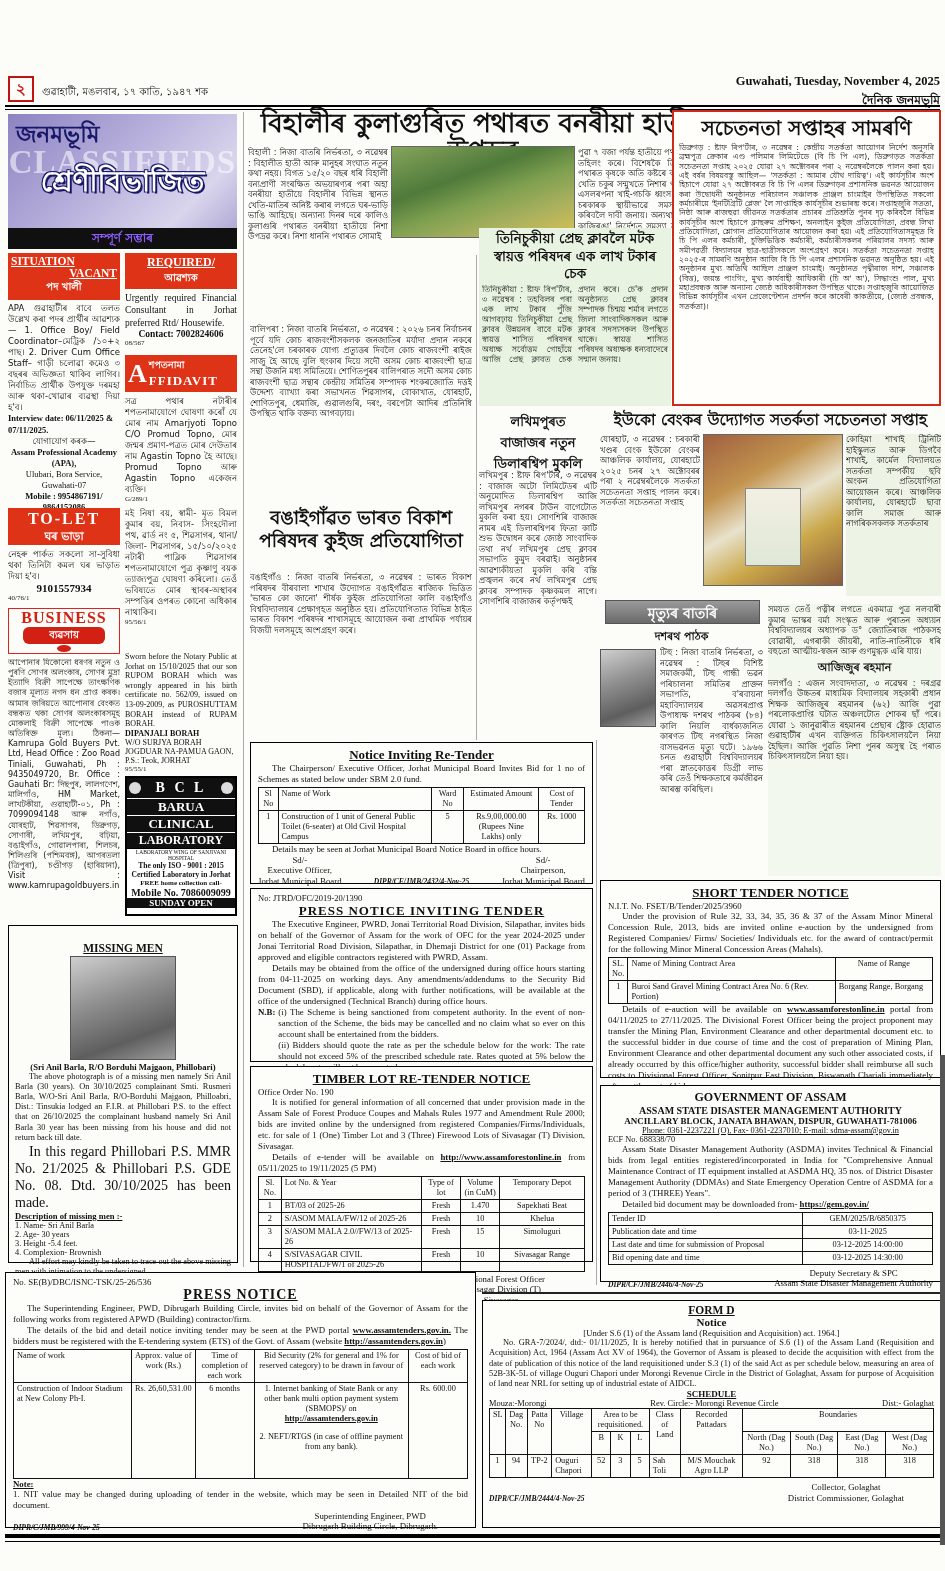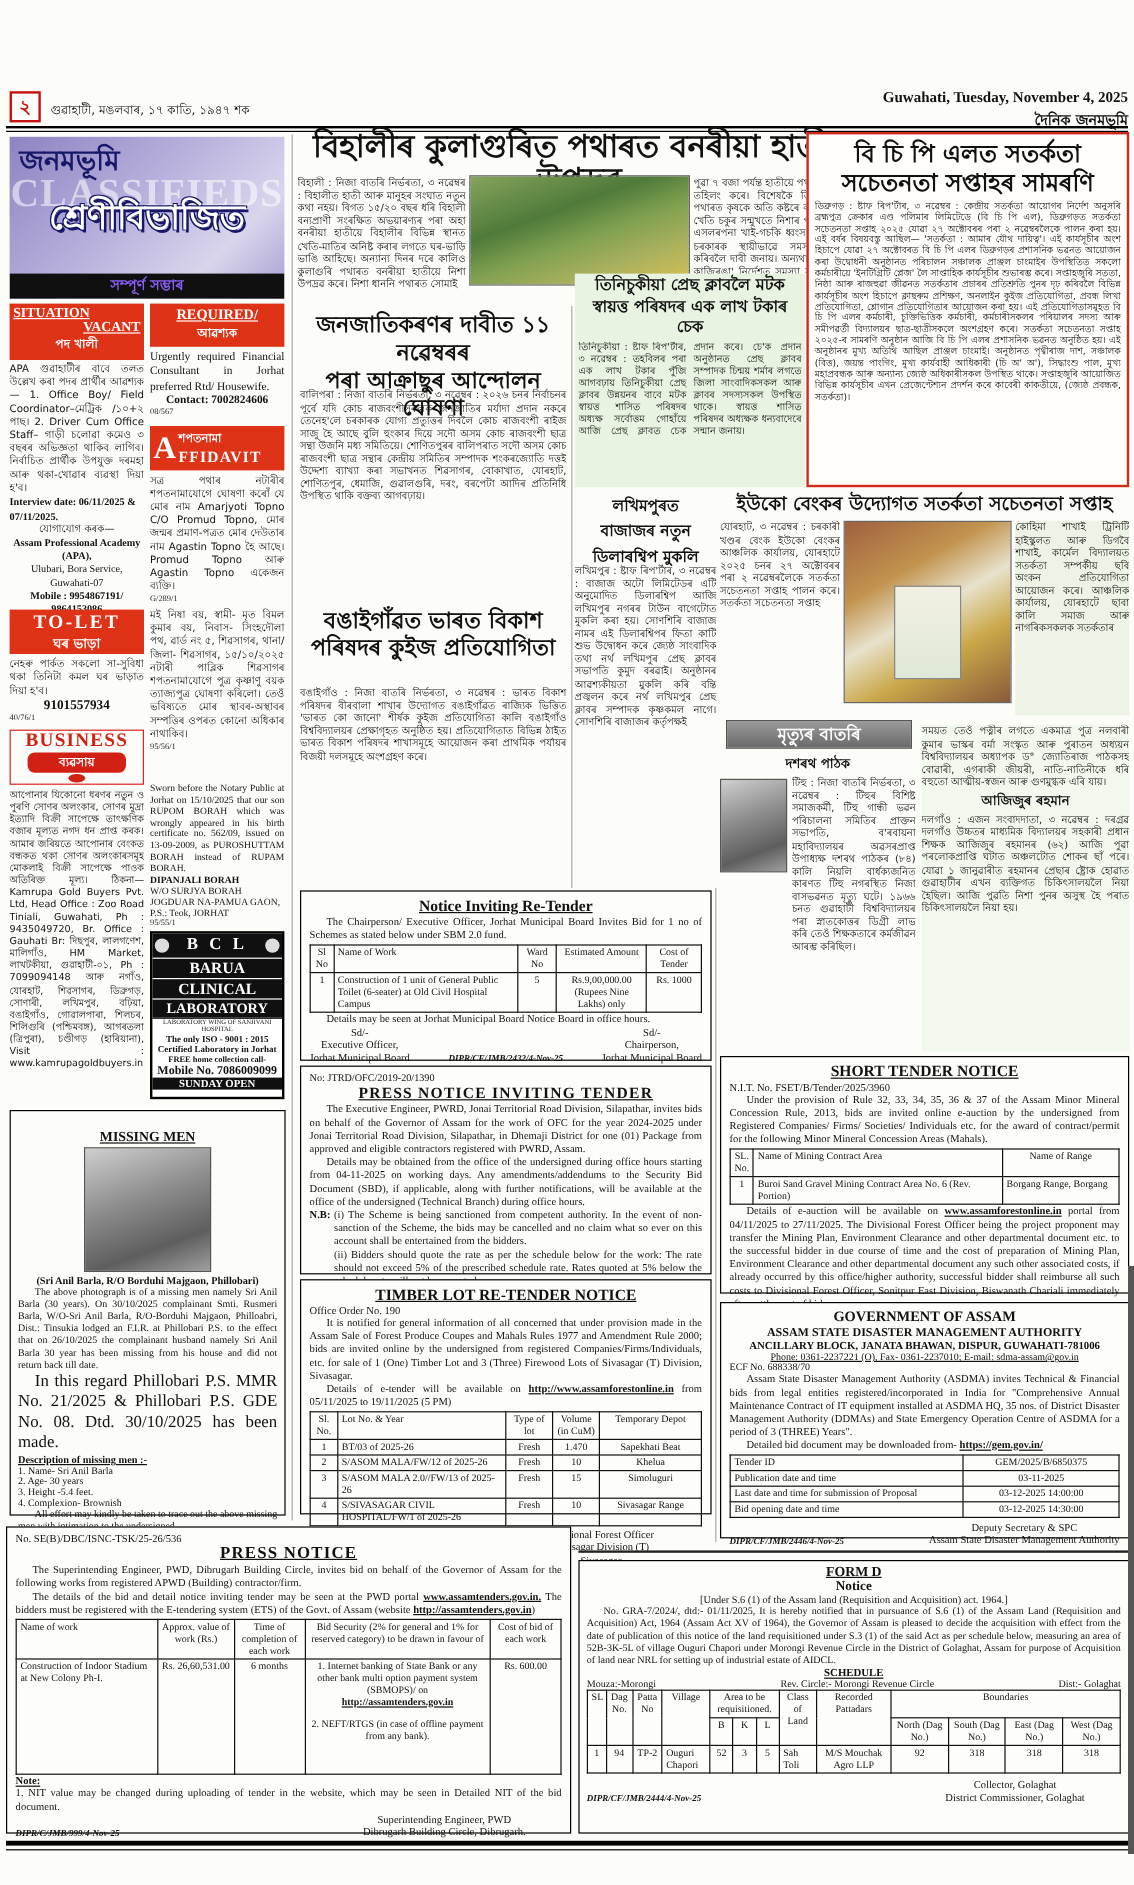--- a/index.html
+++ b/index.html
@@ -176,24 +176,20 @@
 
   <div class="vline" style="left:243px;top:112px;height:1155px;"></div>
   <div class="vline" style="left:476px;top:255px;height:485px;"></div>
   <div class="vline" style="left:596px;top:740px;height:545px;"></div>
 
   <div class="abs as head-main ctr" style="left:248px;top:110px;width:470px;">বিহালীৰ কুলাগুৰিত পথাৰত বনৰীয়া হাতীৰ উপদ্ৰৱ</div>
   <div class="abs as body-as jb ovh" style="left:248px;top:147px;width:140px;height:110px;">বিহালী : নিজা বাতৰি নিৰ্ভৰতা, ৩ নৱেম্বৰ : বিহালীত হাতী আৰু মানুহৰ সংঘাত নতুন কথা নহয়। বিগত ১৫/২০ বছৰ ধৰি বিহালী বন্যপ্ৰাণী সংৰক্ষিত অভয়াৰণ্যৰ পৰা অহা বনৰীয়া হাতীয়ে বিহালীৰ বিভিন্ন স্থানত খেতি-মাতিৰ অনিষ্ট কৰাৰ লগতে ঘৰ-ভাড়ি ভাঙি আহিছে। অন্যান্য দিনৰ দৰে কালিও কুলাগুৰি পথাৰত বনৰীয়া হাতীয়ে নিশা উপদ্ৰৱ কৰে। নিশা ধাননি পথাৰত সোমাই</div>
   <div class="abs photo-el" style="left:391px;top:146px;width:184px;height:92px;"></div>
   <div class="abs as body-as jb ovh" style="left:578px;top:147px;width:140px;height:110px;">পুৱা ৭ বজা পৰ্যন্ত হাতীয়ে পথাৰত ধান খাই তহিলং কৰে। বিশেষকৈ তিনিখন গাঁৱৰ পথাৰত কৃষকে অতি কষ্টৰে কৰা শালিধানৰ খেতি চকুৰ সন্মুখতে নিশাৰ পৰা পুৱা পৰ্যন্ত এসলৰপনা খাই-গচকি ধ্বংস কৰে। ৰাইজে চৰকাৰক স্থায়ীভাৱে সমস্যাৰ সমাধান কৰিবলৈ দাবী জনায়। অন্যথা ৰাইজে 'মিৰি কাজিৰঙা' নিৰ্দেশত সমস্যা সমাধানৰ দাবী তুলিব।</div>
 
-  <div class="abs as ctr" style="left:250px;top:260px;width:222px;">
-    <div class="head-2">জনজাতিকৰণৰ দাবীত ১১ নৱেম্বৰৰ</div>
-    <div class="head-2">পৰা আক্ৰাছুৰ আন্দোলন ঘোষণা</div>
-  </div>
   <div class="abs as body-as jb ovh" style="left:250px;top:324px;width:222px;height:178px;">বালিপৰা : নিজা বাতৰি নিৰ্ভৰতা, ৩ নৱেম্বৰ : ২০২৬ চনৰ নিৰ্বাচনৰ পূৰ্বে যদি কোচ ৰাজবংশীসকলক জনজাতিৰ মৰ্যাদা প্ৰদান নকৰে তেনেহ'লে চৰকাৰক যোগ্য প্ৰত্যুত্তৰ দিবলৈ কোচ ৰাজবংশী ৰাইজ সাজু হৈ আছে বুলি হুংকাৰ দিয়ে সদৌ অসম কোচ ৰাজবংশী ছাত্ৰ সন্থা উজনি মধ্য সমিতিয়ে। শোণিতপুৰৰ বালিপৰাত সদৌ অসম কোচ ৰাজবংশী ছাত্ৰ সন্থাৰ কেন্দ্ৰীয় সমিতিৰ সম্পাদক শংকৰজ্যোতি দত্তই উদ্দেশ্য ব্যাখ্যা কৰা সভাখনত শিৱসাগৰ, বোকাখাত, যোৰহাট, শোণিতপুৰ, ধেমাজি, গুৱালগুৰি, দৰং, বৰপেটা আদিৰ প্ৰতিনিধি উপস্থিত থাকি বক্তব্য আগবঢ়ায়।</div>
 
   <div class="abs as ctr" style="left:250px;top:506px;width:222px;">
     <div class="head-2">বঙাইগাঁৱত ভাৰত বিকাশ</div>
     <div class="head-2">পৰিষদৰ কুইজ প্ৰতিযোগিতা</div>
   </div>
   <div class="abs as body-as jb ovh" style="left:250px;top:572px;width:222px;height:164px;">বঙাইগাঁও : নিজা বাতৰি নিৰ্ভৰতা, ৩ নৱেম্বৰ : ভাৰত বিকাশ পৰিষদৰ বীৰবালা শাখাৰ উদ্যোগত বঙাইগাঁৱত ৰাজ্যিক ভিত্তিত 'ভাৰত কো জানো' শীৰ্ষক কুইজ প্ৰতিযোগিতা কালি বঙাইগাঁও বিশ্ববিদ্যালয়ৰ প্ৰেক্ষাগৃহত অনুষ্ঠিত হয়। প্ৰতিযোগিতাত বিভিন্ন ঠাইত ভাৰত বিকাশ পৰিষদৰ শাখাসমূহে আয়োজন কৰা প্ৰাথমিক পৰ্যায়ৰ বিজয়ী দলসমূহে অংশগ্ৰহণ কৰে।</div>
 
   <div class="abs greenbox ovh" style="left:479px;top:228px;width:192px;height:178px;padding:2px 3px;">
     <div class="as ctr head-3">তিনিচুকীয়া প্ৰেছ ক্লাবলৈ মটক</div>
@@ -202,21 +198,20 @@
   </div>
 
   <div class="abs as ctr" style="left:479px;top:412px;width:118px;">
     <div style="font-size:13px;font-weight:bold;">লখিমপুৰত</div>
     <div style="font-size:13px;font-weight:bold;">বাজাজৰ নতুন</div>
     <div style="font-size:13px;font-weight:bold;">ডিলাৰশ্বিপ মুকলি</div>
   </div>
   <div class="abs as body-as jb ovh" style="left:479px;top:470px;width:118px;height:266px;">লখিমপুৰ : ষ্টাফ ৰিপ'ৰ্টাৰ, ৩ নৱেম্বৰ : বাজাজ অটো লিমিটেডৰ এটি অনুমোদিত ডিলাৰশ্বিপ আজি লখিমপুৰ নগৰৰ টাউন বাগেটোত মুকলি কৰা হয়। সোণশিৰি বাজাজ নামৰ এই ডিলাৰশ্বিপৰ ফিতা কাটি শুভ উদ্বোধন কৰে জ্যেষ্ঠ সাংবাদিক তথা নৰ্থ লখিমপুৰ প্ৰেছ ক্লাবৰ সভাপতি কুমুদ বৰৱাই। অনুষ্ঠানৰ আৱশ্যকীয়তা মুকলি কৰি বন্তি প্ৰজ্বলন কৰে নৰ্থ লখিমপুৰ প্ৰেছ ক্লাবৰ সম্পাদক কৃষ্ণকমল নাগে। সোণশিৰি বাজাজৰ কৰ্তৃপক্ষই</div>
 
   <div class="abs redframe ovh" style="left:672px;top:110px;width:269px;height:296px;">
-    <div class="as ctr" style="font-size:20px;font-weight:bold;line-height:1.2;">বি চি পি এলত সতৰ্কতা</div>
     <div class="as ctr" style="font-size:20px;font-weight:bold;line-height:1.2;">সচেতনতা সপ্তাহৰ সামৰণি</div>
     <div class="as jb ovh" style="font-size:7.6px;line-height:1.23;margin-top:3px;height:234px;">ডিব্ৰুগড় : ষ্টাফ ৰিপ'ৰ্টাৰ, ৩ নৱেম্বৰ : কেন্দ্ৰীয় সতৰ্কতা আয়োগৰ নিৰ্দেশ অনুসৰি ব্ৰহ্মপুত্ৰ ক্ৰেকাৰ এণ্ড পলিমাৰ লিমিটেডে (বি চি পি এল), ডিব্ৰুগড়ত সতৰ্কতা সচেতনতা সপ্তাহ ২০২৫ যোৱা ২৭ অক্টোবৰৰ পৰা ২ নৱেম্বৰলৈকে পালন কৰা হয়। এই বৰ্ষৰ বিষয়বস্তু আছিল— 'সতৰ্কতা : আমাৰ যৌথ দায়িত্ব'। এই কাৰ্যসূচীৰ অংশ হিচাপে যোৱা ২৭ অক্টোবৰত বি চি পি এলৰ ডিব্ৰুগড়ৰ প্ৰশাসনিক ভৱনত আয়োজন কৰা উদ্বোধনী অনুষ্ঠানত পৰিচালন সঞ্চালক প্ৰাঞ্জল চাংমাইৰ উপস্থিতিত সকলো কৰ্মচাৰীয়ে 'ইনটিগ্ৰিটি প্লেজ' লৈ সাপ্তাহিক কাৰ্যসূচীৰ শুভাৰম্ভ কৰে। সপ্তাহজুৰি সততা, নিষ্ঠা আৰু ৰাজহুৱা জীৱনত সতৰ্কতাৰ প্ৰচাৰৰ প্ৰতিশ্ৰুতি পুনৰ দৃঢ় কৰিবলৈ বিভিন্ন কাৰ্যসূচীৰ অংশ হিচাপে ক্লাছৰুম প্ৰশিক্ষণ, অনলাইন কুইজ প্ৰতিযোগিতা, প্ৰবন্ধ লিখা প্ৰতিযোগিতা, শ্লোগান প্ৰতিযোগিতাৰ আয়োজন কৰা হয়। এই প্ৰতিযোগিতাসমূহত বি চি পি এলৰ কৰ্মচাৰী, চুক্তিভিত্তিক কৰ্মচাৰী, কৰ্মচাৰীসকলৰ পৰিয়ালৰ সদস্য আৰু সমীপৱৰ্তী বিদ্যালয়ৰ ছাত্ৰ-ছাত্ৰীসকলে অংশগ্ৰহণ কৰে। সতৰ্কতা সচেতনতা সপ্তাহ ২০২৫-ৰ সামৰণি অনুষ্ঠান আজি বি চি পি এলৰ প্ৰশাসনিক ভৱনত অনুষ্ঠিত হয়। এই অনুষ্ঠানৰ মুখ্য অতিথি আছিল প্ৰাঞ্জল চাংমাই। অনুষ্ঠানত পৃথ্বীৰাজ দাশ, সঞ্চালক (বিত্ত), জয়ন্ত পাংগিং, মুখ্য কাৰ্যবাহী আধিকাৰী (চি অ' অ'), সিদ্ধাংশু পাল, মুখ্য মহাপ্ৰবন্ধক আৰু অন্যান্য জ্যেষ্ঠ অধিকাৰীসকল উপস্থিত থাকে। সপ্তাহজুৰি আয়োজিত বিভিন্ন কাৰ্যসূচীৰ এখন প্ৰেজেণ্টেশ্যন প্ৰদৰ্শন কৰে কাবেৰী কাকতীয়ে, (জ্যেষ্ঠ প্ৰবন্ধক, সতৰ্কতা)।</div>
   </div>
 
   <div class="abs as ctr b" style="left:600px;top:408px;width:341px;font-size:15.5px;">ইউকো বেংকৰ উদ্যোগত সতৰ্কতা সচেতনতা সপ্তাহ পালন</div>
   <div class="abs as body-as jb ovh" style="left:600px;top:434px;width:100px;height:162px;">যোৰহাট, ৩ নৱেম্বৰ : চৰকাৰী খণ্ডৰ বেংক ইউকো বেংকৰ আঞ্চলিক কাৰ্যালয়, যোৰহাটে ২০২৫ চনৰ ২৭ অক্টোবৰৰ পৰা ২ নৱেম্বৰলৈকে সতৰ্কতা সচেতনতা সপ্তাহ পালন কৰে। সতৰ্কতা সচেতনতা সপ্তাহ</div>
   <div class="abs photo-uco" style="left:703px;top:434px;width:140px;height:152px;">
     <div style="position:absolute;left:30%;top:35%;width:40%;height:52%;background:linear-gradient(#f2f0e2,#dfe8d8);border:1px solid #888;"></div>
   </div>
   <div class="abs as body-as jb ovh" style="left:846px;top:434px;width:95px;height:162px;background:#edf4e6;">কোহিমা শাখাই ট্ৰিনিটি হাইস্কুলত আৰু ডিগবৈ শাখাই, কাৰ্মেল বিদ্যালয়ত সতৰ্কতা সম্পৰ্কীয় ছবি অংকন প্ৰতিযোগিতা আয়োজন কৰে। আঞ্চলিক কাৰ্যালয়, যোৰহাটে ছাবা কালি সমাজ আৰু নাগৰিকসকলক সতৰ্কতাৰ</div>

